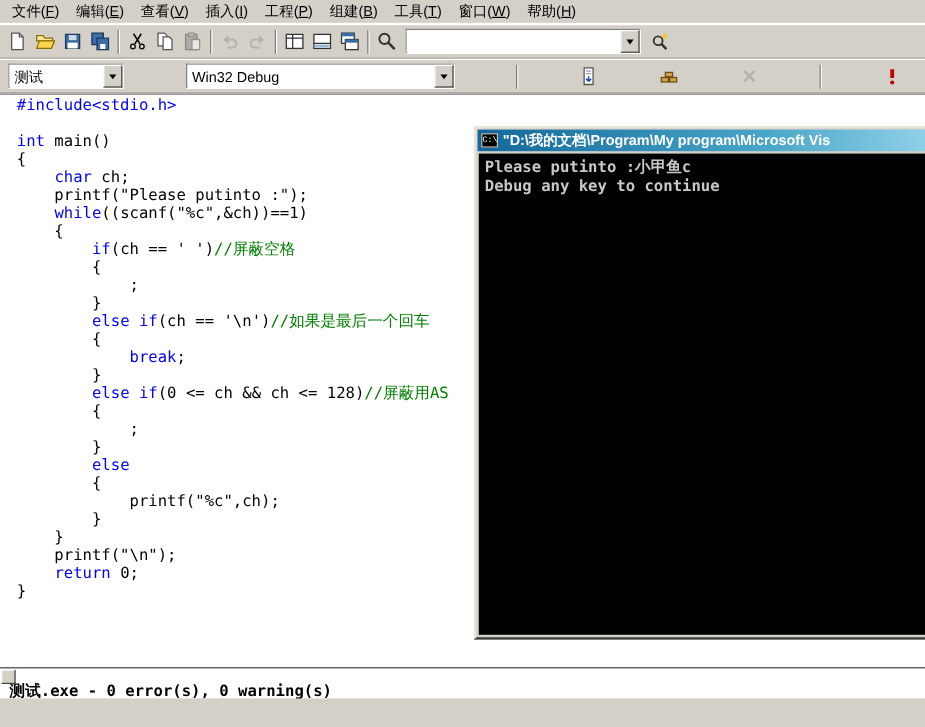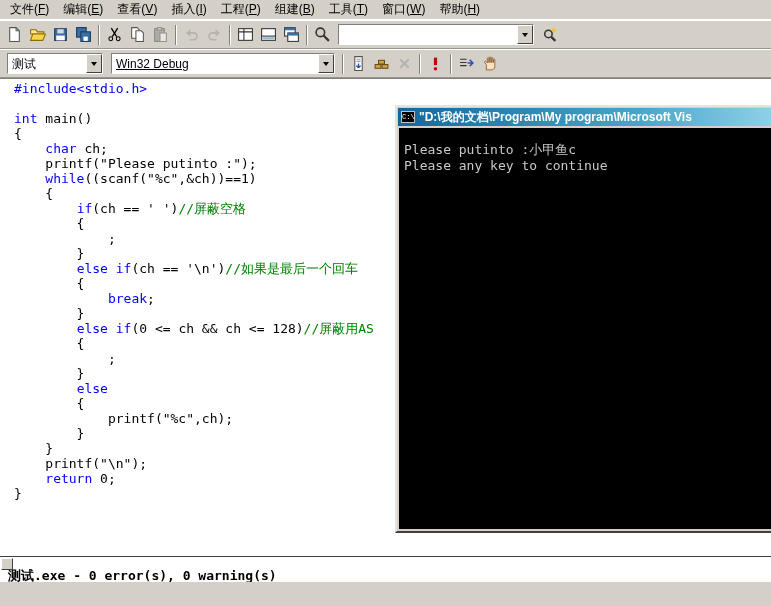--- a/index.html
+++ b/index.html
@@ -16,21 +16,21 @@
     border-bottom:1px solid #ffffff;
   }
   .menu-item{ padding:2px 7px; white-space:nowrap; cursor:default; }
   
   .toolbar{
     display:flex; align-items:center; background:#d4d0c8;
     border-top:1px solid #ffffff; border-bottom:1px solid #9a968e;
     padding:2px 3px;
   }
   .tb1{ height:29px; }
-  .tb2{ height:29px; }
+  .tb2{ height:29px;gap:44px; }
   .tb-btn{
     width:23px; height:22px; display:inline-flex; align-items:center;
     justify-content:center; flex-shrink:0; cursor:default;
   }
   .tb-btn.disabled{ opacity:.5; filter:grayscale(100%); }
   .tb-ico{ width:17px; height:17px; display:block; }
   .tb-sep{
     width:2px; height:20px; margin:0 3px; flex-shrink:0;
     border-left:1px solid #808080; border-right:1px solid #ffffff;
   }
@@ -126,22 +126,22 @@
     border:1px solid #c0c0c0; font-family:"Liberation Mono",monospace;
   }
   .console-title-text{
     color:#ffffff; font-size:12px; font-weight:bold; white-space:nowrap;
     overflow:hidden;
   }
   .console-body{
     position:absolute; left:2px; right:2px; top:21px; bottom:2px;
     background:var(--cbg,#000000); color:var(--cfg,#c0c0c0);
     font-family:"DejaVu Sans Mono","Liberation Mono",monospace;
-    font-size:13px; font-weight:normal; line-height:16px;
-    padding:14px 5px; white-space:pre; overflow:hidden;
+    font-size:13px; font-weight:bold; line-height:16px;
+    padding:4px 5px; white-space:pre; overflow:hidden;
   }
 </style>
 </head>
 <body>
 
 <div id="screen">
 
   <div class="menubar">
       <span class="menu-item">文件(<u>F</u>)</span>
       <span class="menu-item">编辑(<u>E</u>)</span>
@@ -259,21 +259,21 @@
       </span>
     </div>
 
   <div class="toolbar tb2">
       <span class="combo" style="width: 96px;">
         <span class="combo-field">测试</span>
         <span class="combo-drop">
           <span class="drop-arrow"></span>
         </span>
       </span>
-      <span class="combo" style="width: 224px; text-decoration: underline;">
+      <span class="combo" style="width: 224px;">
         <span class="combo-field">Win32 Debug</span>
         <span class="combo-drop">
           <span class="drop-arrow"></span>
         </span>
       </span>
       <span class="tb-sep"></span>
       <span class="tb-btn">
         <span class="tb-ico"><svg viewBox="0 0 16 16" width="17" height="17" xmlns="http://www.w3.org/2000/svg">
             <path d="M4.5 1.5h7v13h-7z" fill="#fff" stroke="#555"></path>
             <path d="M6 4h4M6 6h4" stroke="#99b" fill="none"></path>
@@ -334,16 +334,16 @@
   <div class="output">
     <div class="gripper"></div>
     <div class="output-text">测试.exe - 0 error(s), 0 warning(s)</div>
   </div>
 
   <div class="console">
     <div class="console-title">
       <span class="console-icon">C:\</span>
       <span class="console-title-text">"D:\我的文档\Program\My program\Microsoft Vis</span>
     </div>
-    <div class="console-body"><div class="console-line">Please putinto :小甲鱼c</div><div class="console-line">Please any key to continue</div></div>
+    <div class="console-body"><div class="console-line">Please putinto :小甲鱼c</div><div class="console-line">Debug any key to continue</div></div>
   </div>
 
 </div>
 
 </body></html>

